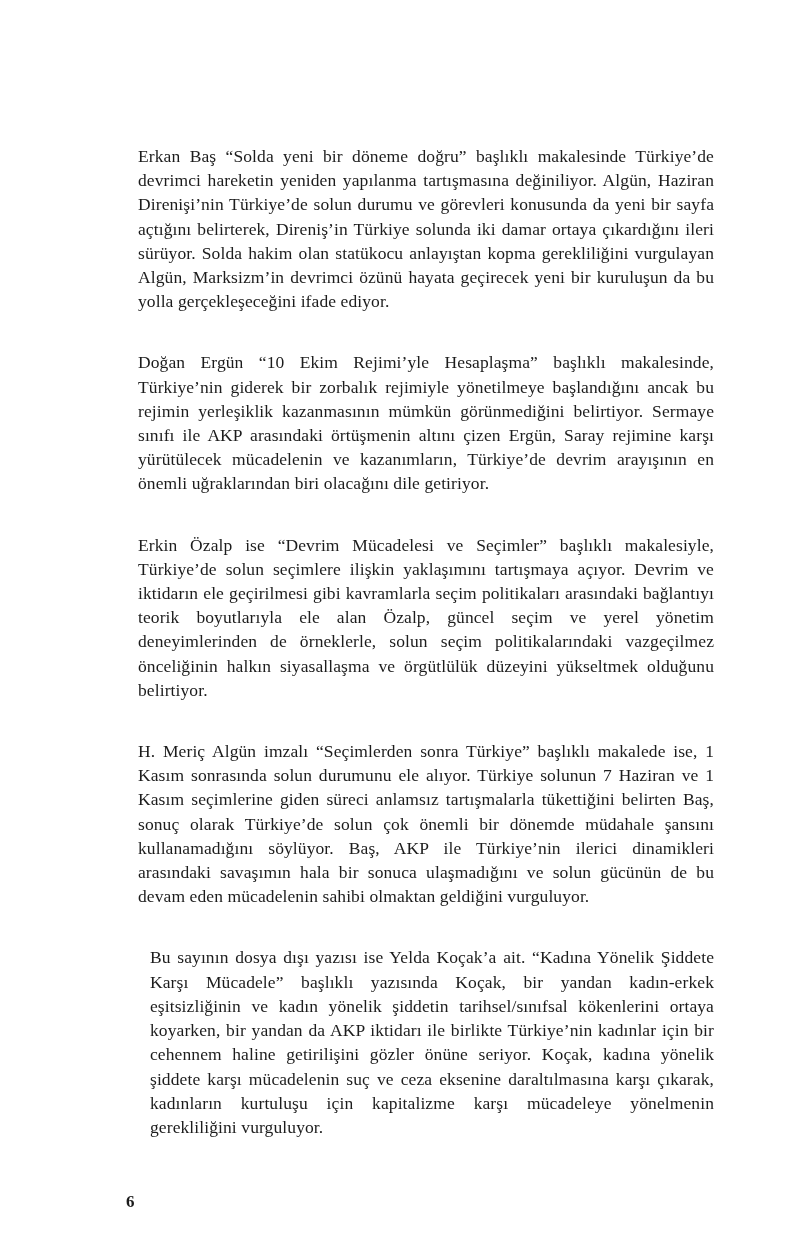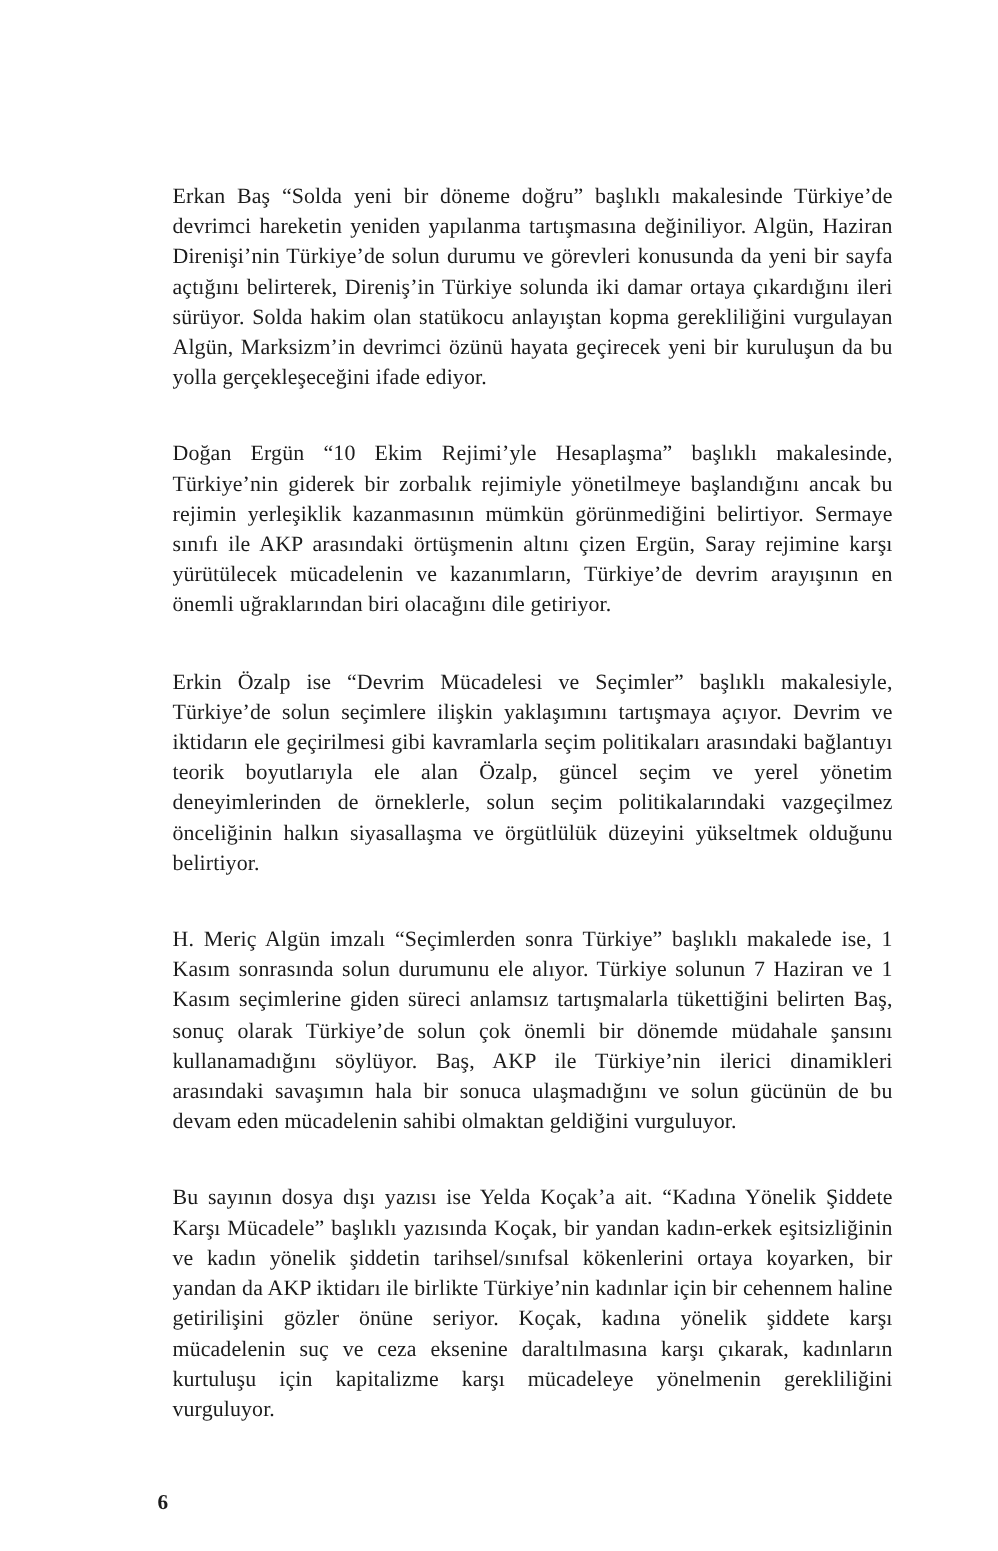--- a/index.html
+++ b/index.html
@@ -31,20 +31,21 @@
       -webkit-hyphens: auto;
       letter-spacing: 0.1px;
     }
 
     .text-block p {
       margin: 0 0 13px 0;
     }
 
     .text-block p:last-child {
       margin-bottom: 0;
+      margin-left: 12px;
     }
 
     .page-number {
       position: absolute;
       left: 90px;
       top: 1156px;
       font-size: 17px;
       font-weight: 700;
       color: #1c1c1c;
       font-family: "Liberation Serif", "DejaVu Serif", serif;

